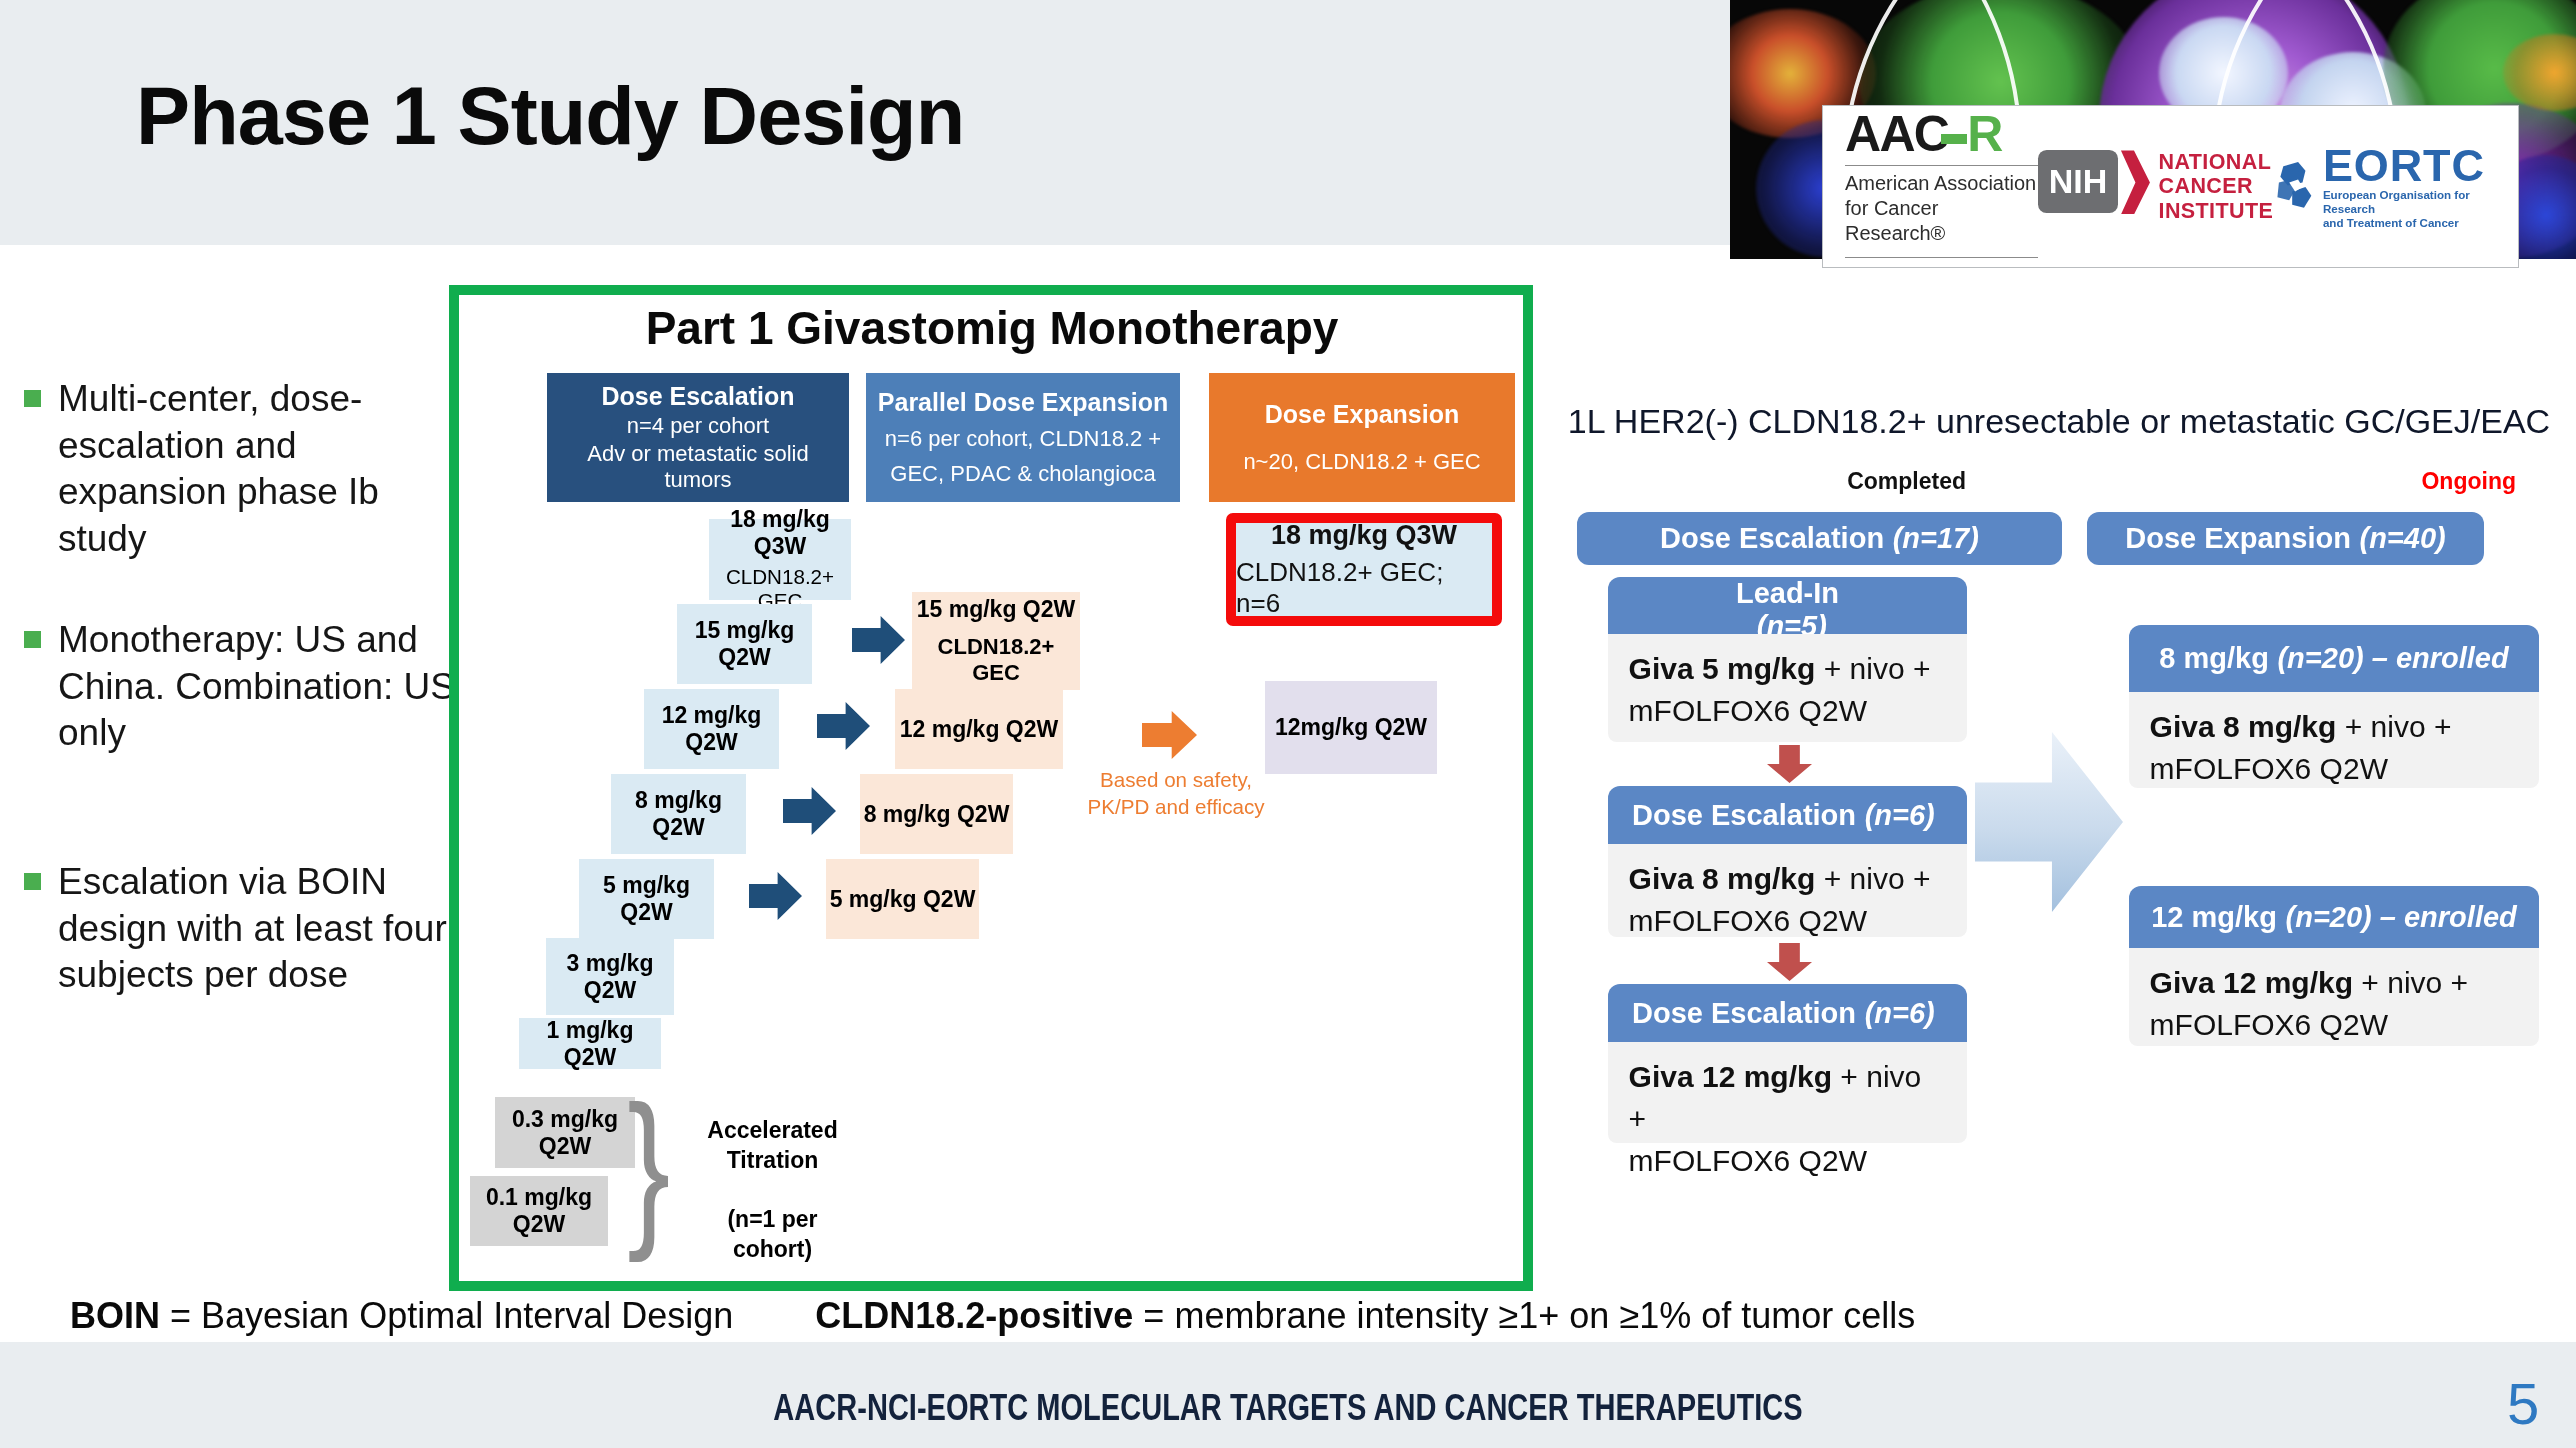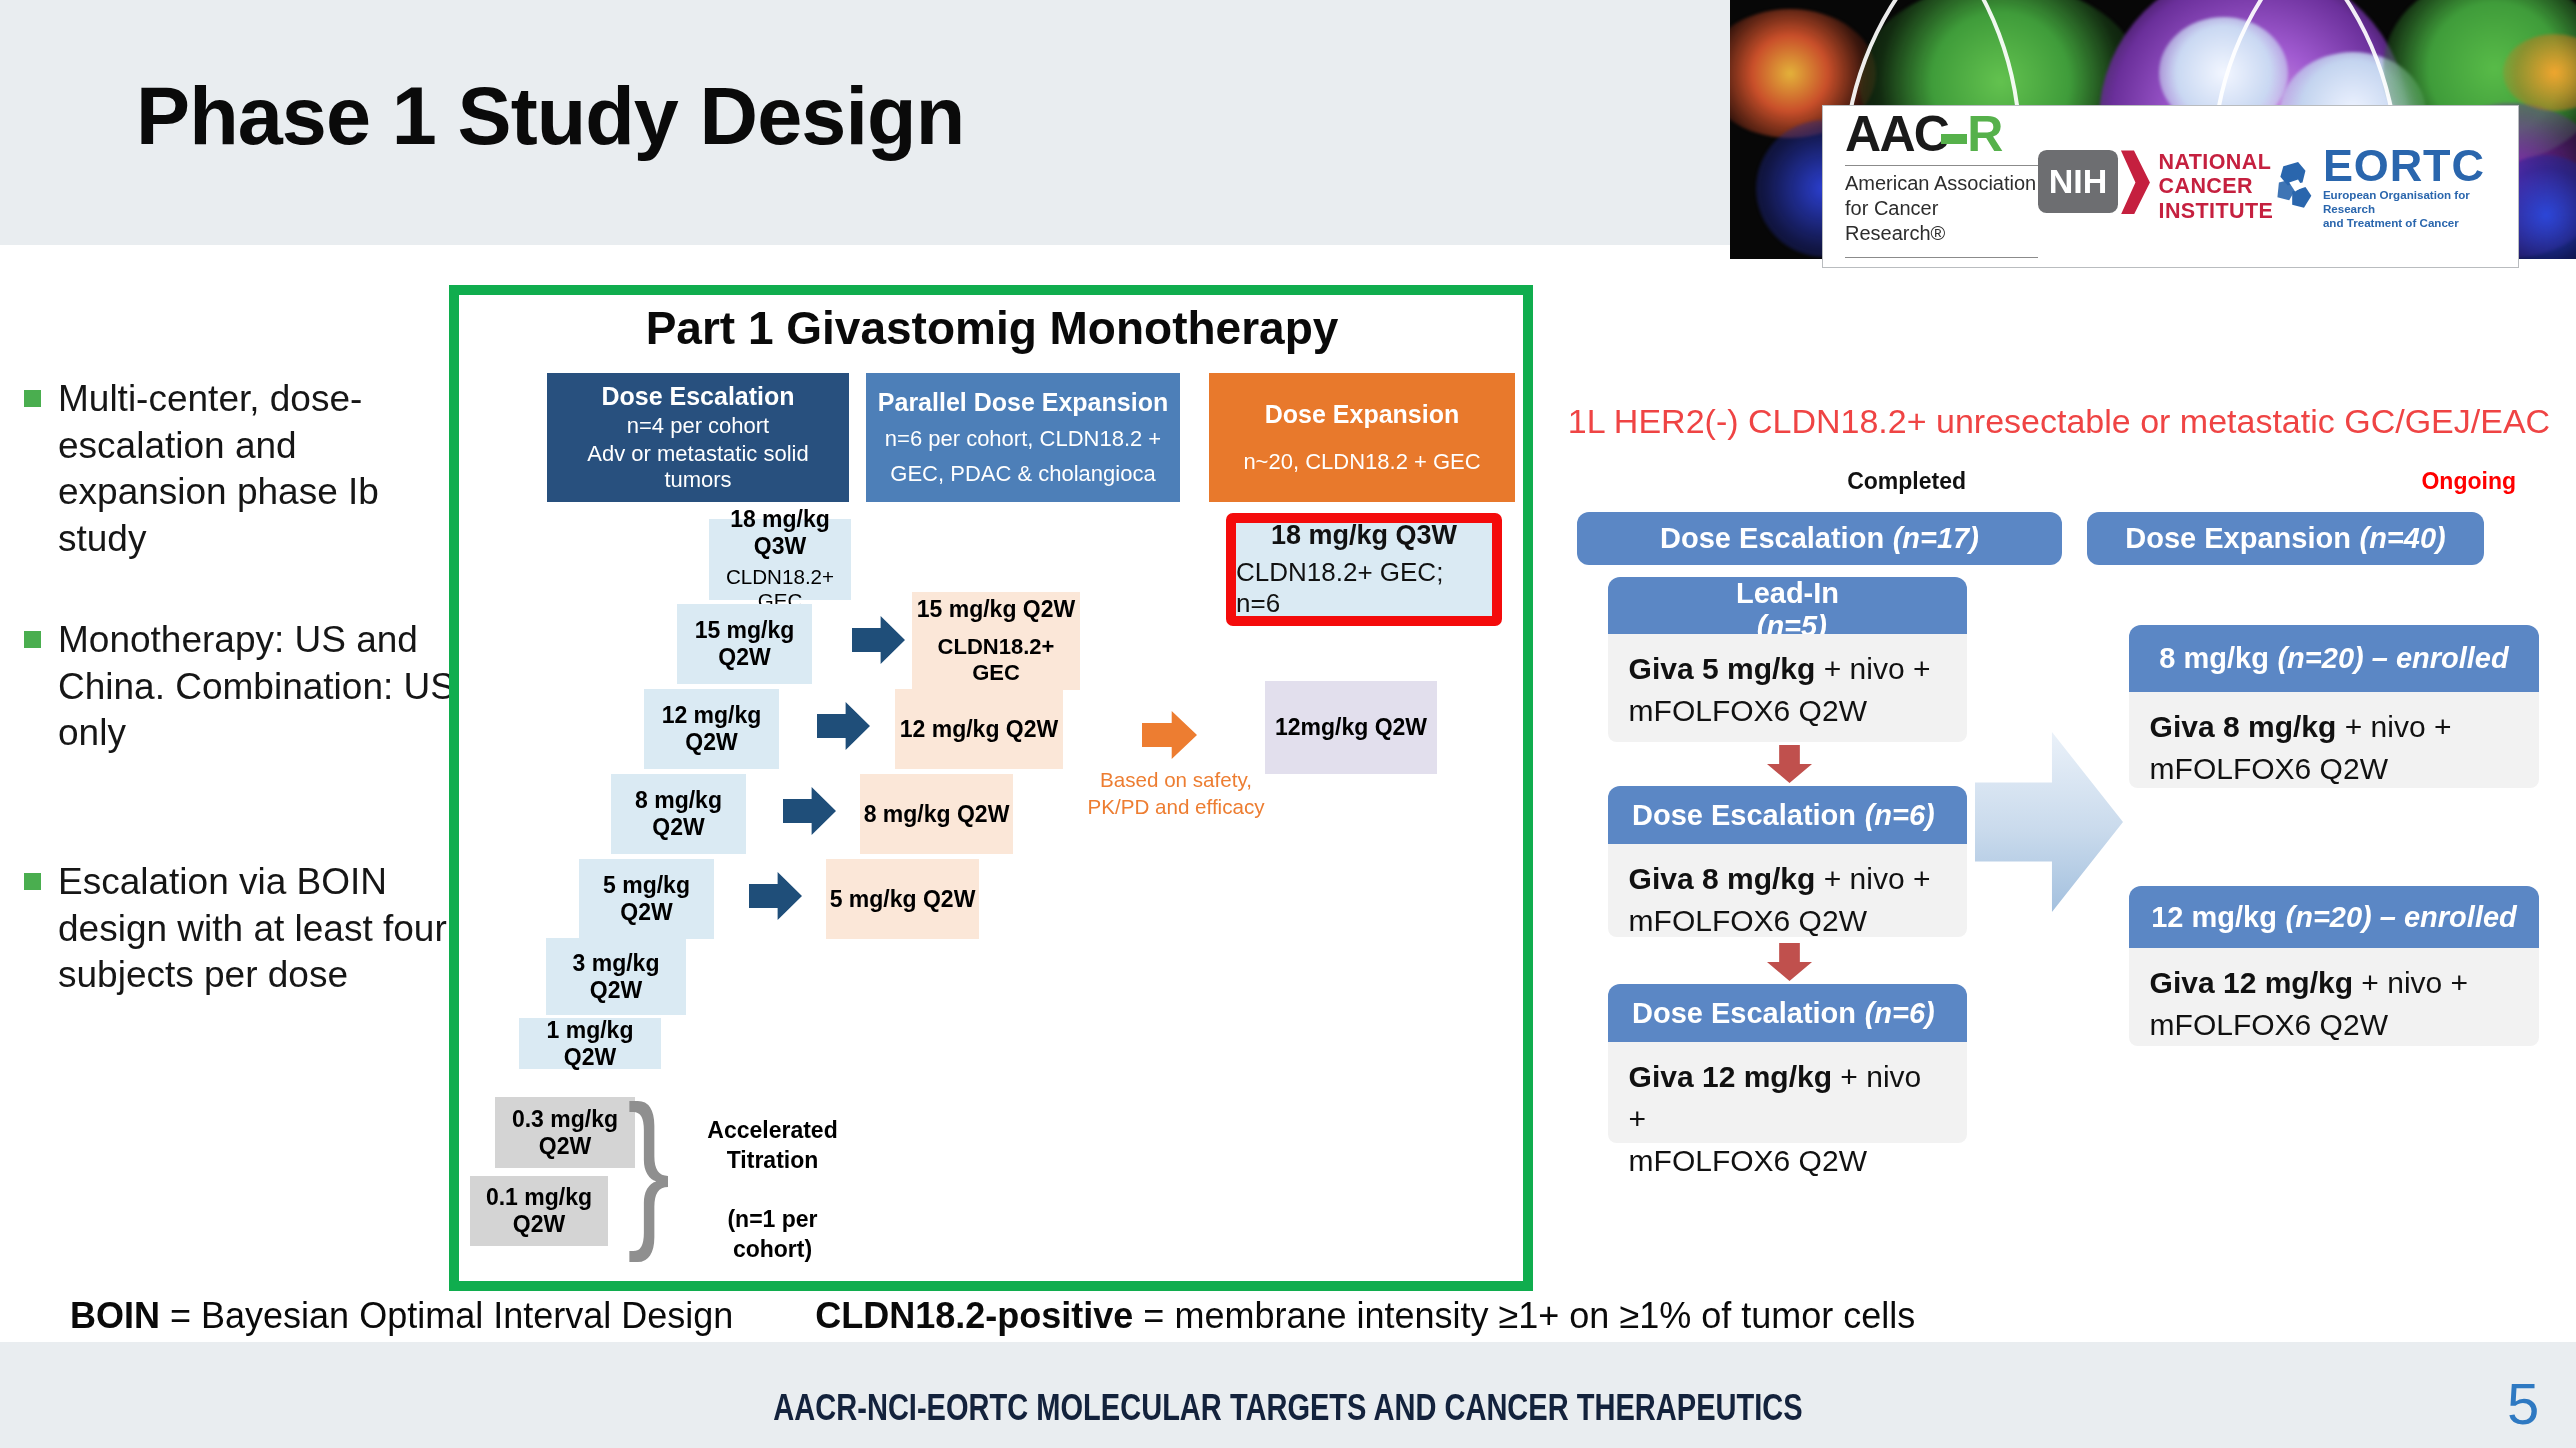--- a/index.html
+++ b/index.html
@@ -58,21 +58,21 @@
   .orangebg { background:#ed7d31; }
   .red-box { border:10.3px solid #f40b0b; border-radius:6.9px; background:#daeaf3; display:flex; flex-direction:column; justify-content:center; align-items:center; gap:6.9px; }
   .red-box .l1 { font-weight:700; font-size:27px; }
   .red-box .l2 { font-size:26px; }
   .arrow-caption { color:#ed7d31; font-size:20.6px; text-align:center; line-height:1.3; }
   .brace { color:#8f8f8f; font-size:172px; line-height:172px; font-weight:400; transform:scaleX(0.75); }
   .accel { text-align:center; font-weight:700; font-size:23px; line-height:1.3; color:#000; }
 
   
   .p2-title { font-size:45px; font-weight:700; text-align:center; color:#0a0a0a; }
-  .p2-subtitle { font-size:34px; text-align:center; color:#ef4444; }
+  .p2-subtitle { font-size:34px; text-align:center; color:#0f172a; }
   .status { font-size:23px; font-weight:700; text-align:right; }
   .status.red { color:#ff0000; }
   .bar { background:#5b87c5; border-radius:12px; color:#fff; display:flex; align-items:center; justify-content:center; font-size:29px; font-weight:700; }
   .bar i, .card-head i { font-style:italic; margin-left:8.6px; }
   .card-head { background:#5b87c5; border-radius:12px 12px 0 0; color:#fff; font-size:29px; font-weight:700; display:flex; align-items:center; padding:0 24px; }
   .card-head.center { justify-content:center; padding:0; }
   .card-body { background:#f2f2f2; border-radius:0 0 8.6px 8.6px; font-size:30px; color:#111; padding:13.7px 20.6px; line-height:1.4; }
   .card-body b { font-weight:700; }
   .arrow-down { clip-path:polygon(27% 0,73% 0,73% 50%,100% 50%,50% 100%,0 50%,27% 50%); background:#c0504d; }
   .big-arrow { clip-path:polygon(0 28%, 52% 28%, 52% 0, 100% 50%, 52% 100%, 52% 72%, 0 72%);
@@ -182,21 +182,21 @@
   </div>
   <div class="abs step step-blue" style="left:644px;top:689px;width:135px;height:80px;">
     <div class="lbl">12 mg/kg Q2W</div>
   </div>
   <div class="abs step step-blue" style="left:611px;top:774px;width:135px;height:80px;">
     <div class="lbl">8 mg/kg Q2W</div>
   </div>
   <div class="abs step step-blue" style="left:579px;top:859px;width:135px;height:80px;">
     <div class="lbl">5 mg/kg Q2W</div>
   </div>
-  <div class="abs step step-blue" style="left:546px;top:938px;width:140px;height:77px;">
+  <div class="abs step step-blue" style="left:546px;top:938px;width:128px;height:77px;">
     <div class="lbl">3 mg/kg Q2W</div>
   </div>
   <div class="abs step step-blue" style="left:519px;top:1018px;width:142px;height:51px;">
     <div class="lbl">1 mg/kg Q2W</div>
   </div>
   <div class="abs step step-gray" style="left:495px;top:1097px;width:140px;height:71px;">
     <div class="lbl">0.3 mg/kg Q2W</div>
   </div>
   <div class="abs step step-gray" style="left:470px;top:1176px;width:138px;height:70px;">
     <div class="lbl">0.1 mg/kg Q2W</div>

